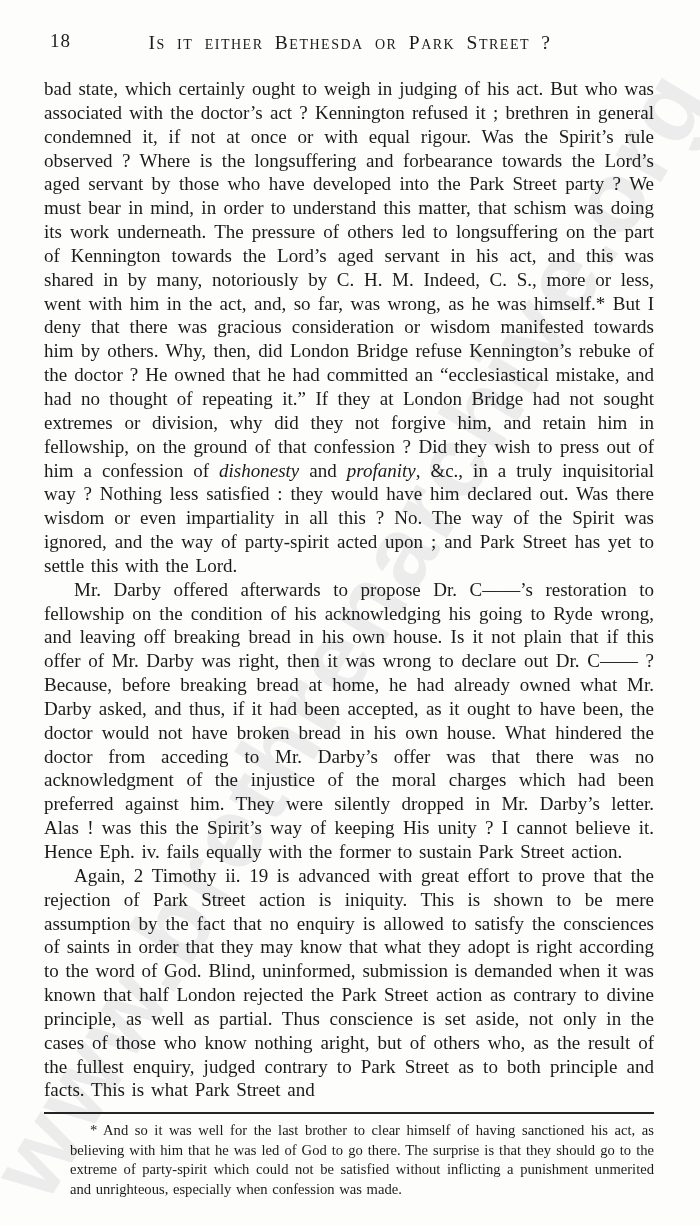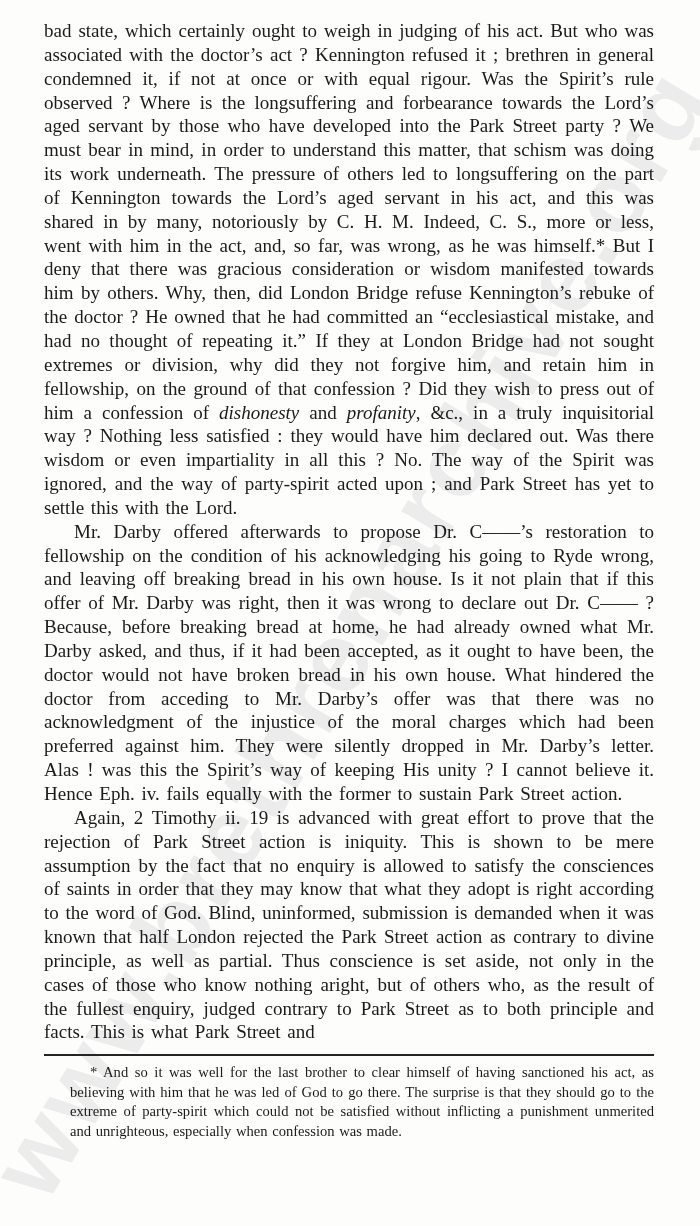--- a/index.html
+++ b/index.html
@@ -78,20 +78,24 @@
     word-spacing:1px;
   }
 </style>
 </head>
 <body>
 
 <div class="page">
 
   <div class="watermark">www.brethrenarchive.org</div>
 
+  <div class="header">
+    <span class="page-num">18</span>
+    <div class="running-title">Is it either Bethesda or Park Street&nbsp;?</div>
+  </div>
 
   <div class="text-block">
       <p class="para"><span>bad state, which certainly ought to weigh in judging of his act. But who was associated with the doctor’s act&nbsp;? Kennington refused it&nbsp;; brethren in general condemned it, if not at once or with equal rigour. Was the Spirit’s rule observed&nbsp;? Where is the longsuffering and forbearance towards the Lord’s aged servant by those who have developed into the Park Street party&nbsp;? We must bear in mind, in order to understand this matter, that schism was doing its work underneath. The pressure of others led to longsuffering on the part of Kennington towards the Lord’s aged servant in his act, and this was shared in by many, notoriously by C. H. M. Indeed, C. S., more or less, went with him in the act, and, so far, was wrong, as he was himself.* But I deny that there was gracious consideration or wisdom manifested towards him by others. Why, then, did London Bridge refuse Kennington’s rebuke of the doctor&nbsp;? He owned that he had committed an “ecclesiastical mistake, and had no thought of repeating it.” If they at London Bridge had not sought extremes or division, why did they not forgive him, and retain him in fellowship, on the ground of that confession&nbsp;? Did they wish to press out of him a confession of </span><em>dishonesty</em><span> and </span><em>profanity</em><span>, &amp;c., in a truly inquisitorial way&nbsp;? Nothing less satisfied&nbsp;: they would have him declared out. Was there wisdom or even impartiality in all this&nbsp;? No. The way of the Spirit was ignored, and the way of party-spirit acted upon&nbsp;; and Park Street has yet to settle this with the Lord.</span></p>
       <p class="para indent"><span>Mr. Darby offered afterwards to propose Dr. C——’s restoration to fellowship on the condition of his acknowledging his going to Ryde wrong, and leaving off breaking bread in his own house. Is it not plain that if this offer of Mr. Darby was right, then it was wrong to declare out Dr. C——&nbsp;? Because, before breaking bread at home, he had already owned what Mr. Darby asked, and thus, if it had been accepted, as it ought to have been, the doctor would not have broken bread in his own house. What hindered the doctor from acceding to Mr. Darby’s offer was that there was no acknowledgment of the injustice of the moral charges which had been preferred against him. They were silently dropped in Mr. Darby’s letter. Alas&nbsp;! was this the Spirit’s way of keeping His unity&nbsp;? I cannot believe it. Hence Eph. iv. fails equally with the former to sustain Park Street action.</span></p>
       <p class="para indent"><span>Again, 2 Timothy ii. 19 is advanced with great effort to prove that the rejection of Park Street action is iniquity. This is shown to be mere assumption by the fact that no enquiry is allowed to satisfy the consciences of saints in order that they may know that what they adopt is right according to the word of God. Blind, uninformed, submission is demanded when it was known that half London rejected the Park Street action as contrary to divine principle, as well as partial. Thus conscience is set aside, not only in the cases of those who know nothing aright, but of others who, as the result of the fullest enquiry, judged contrary to Park Street as to both principle and facts. This is what Park Street and</span></p>
     </div>
 
   <hr class="footnote-rule">
 
   <p class="footnote">* And so it was well for the last brother to clear himself of having sanctioned his act, as believing with him that he was led of God to go there. The surprise is that they should go to the extreme of party-spirit which could not be satisfied without inflicting a punishment unmerited and unrighteous, especially when confession was made.</p>

